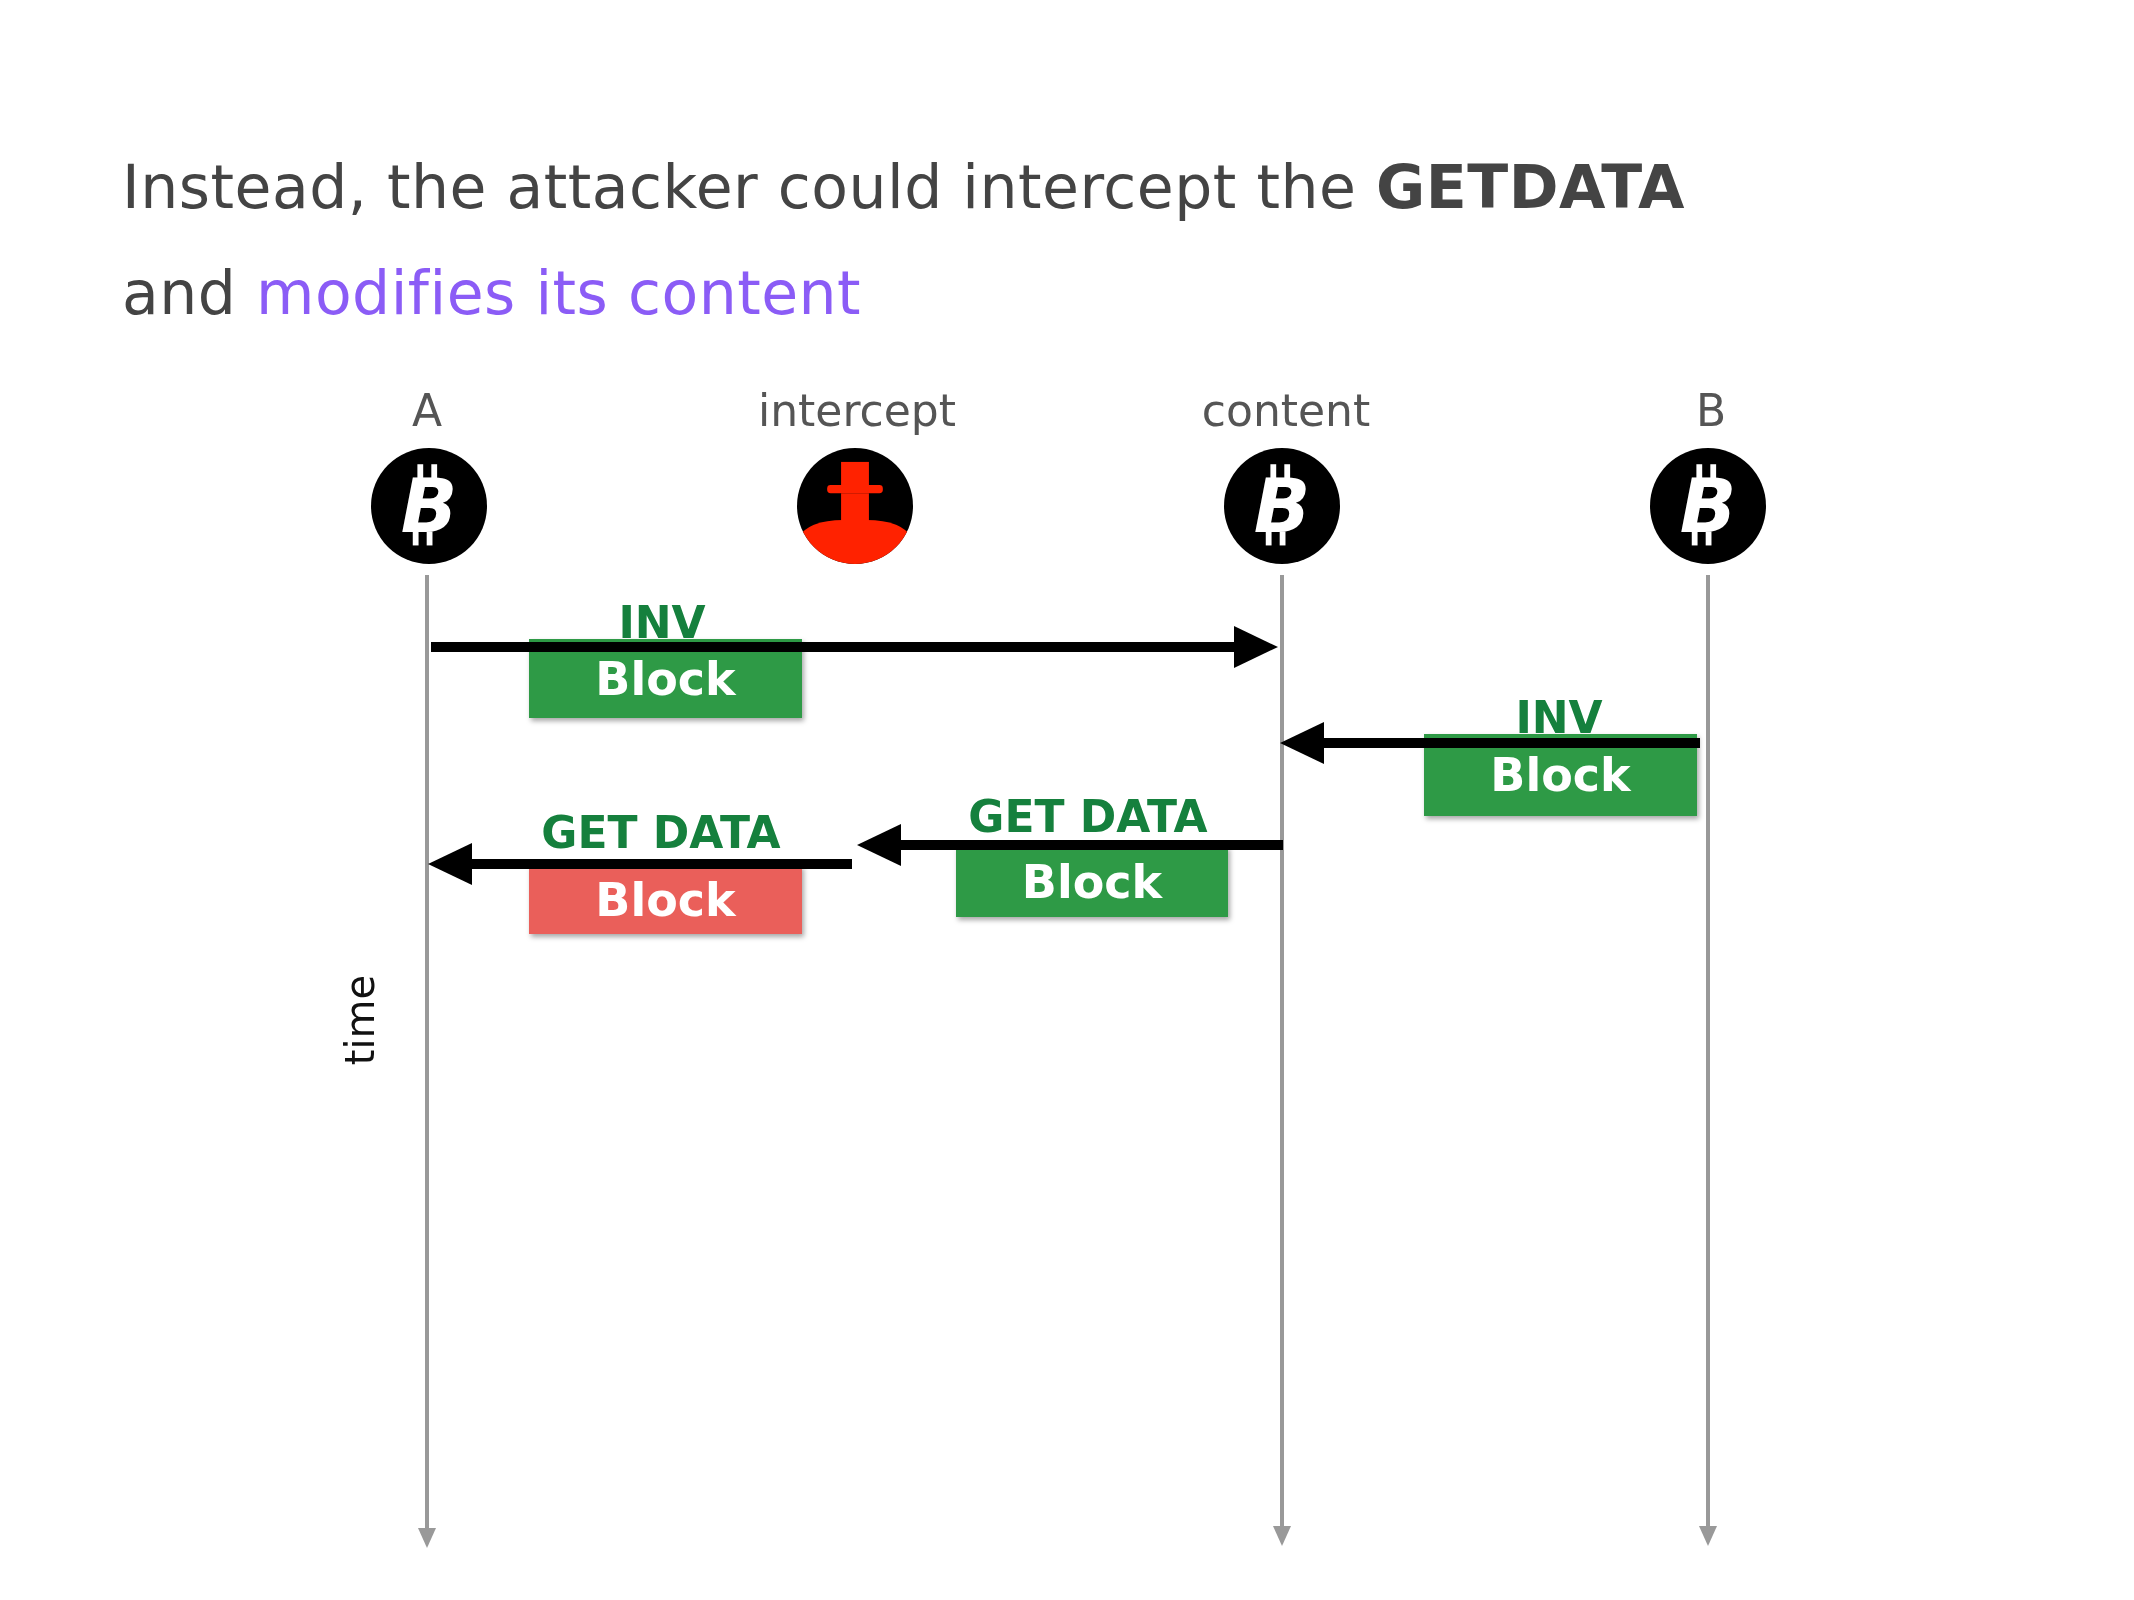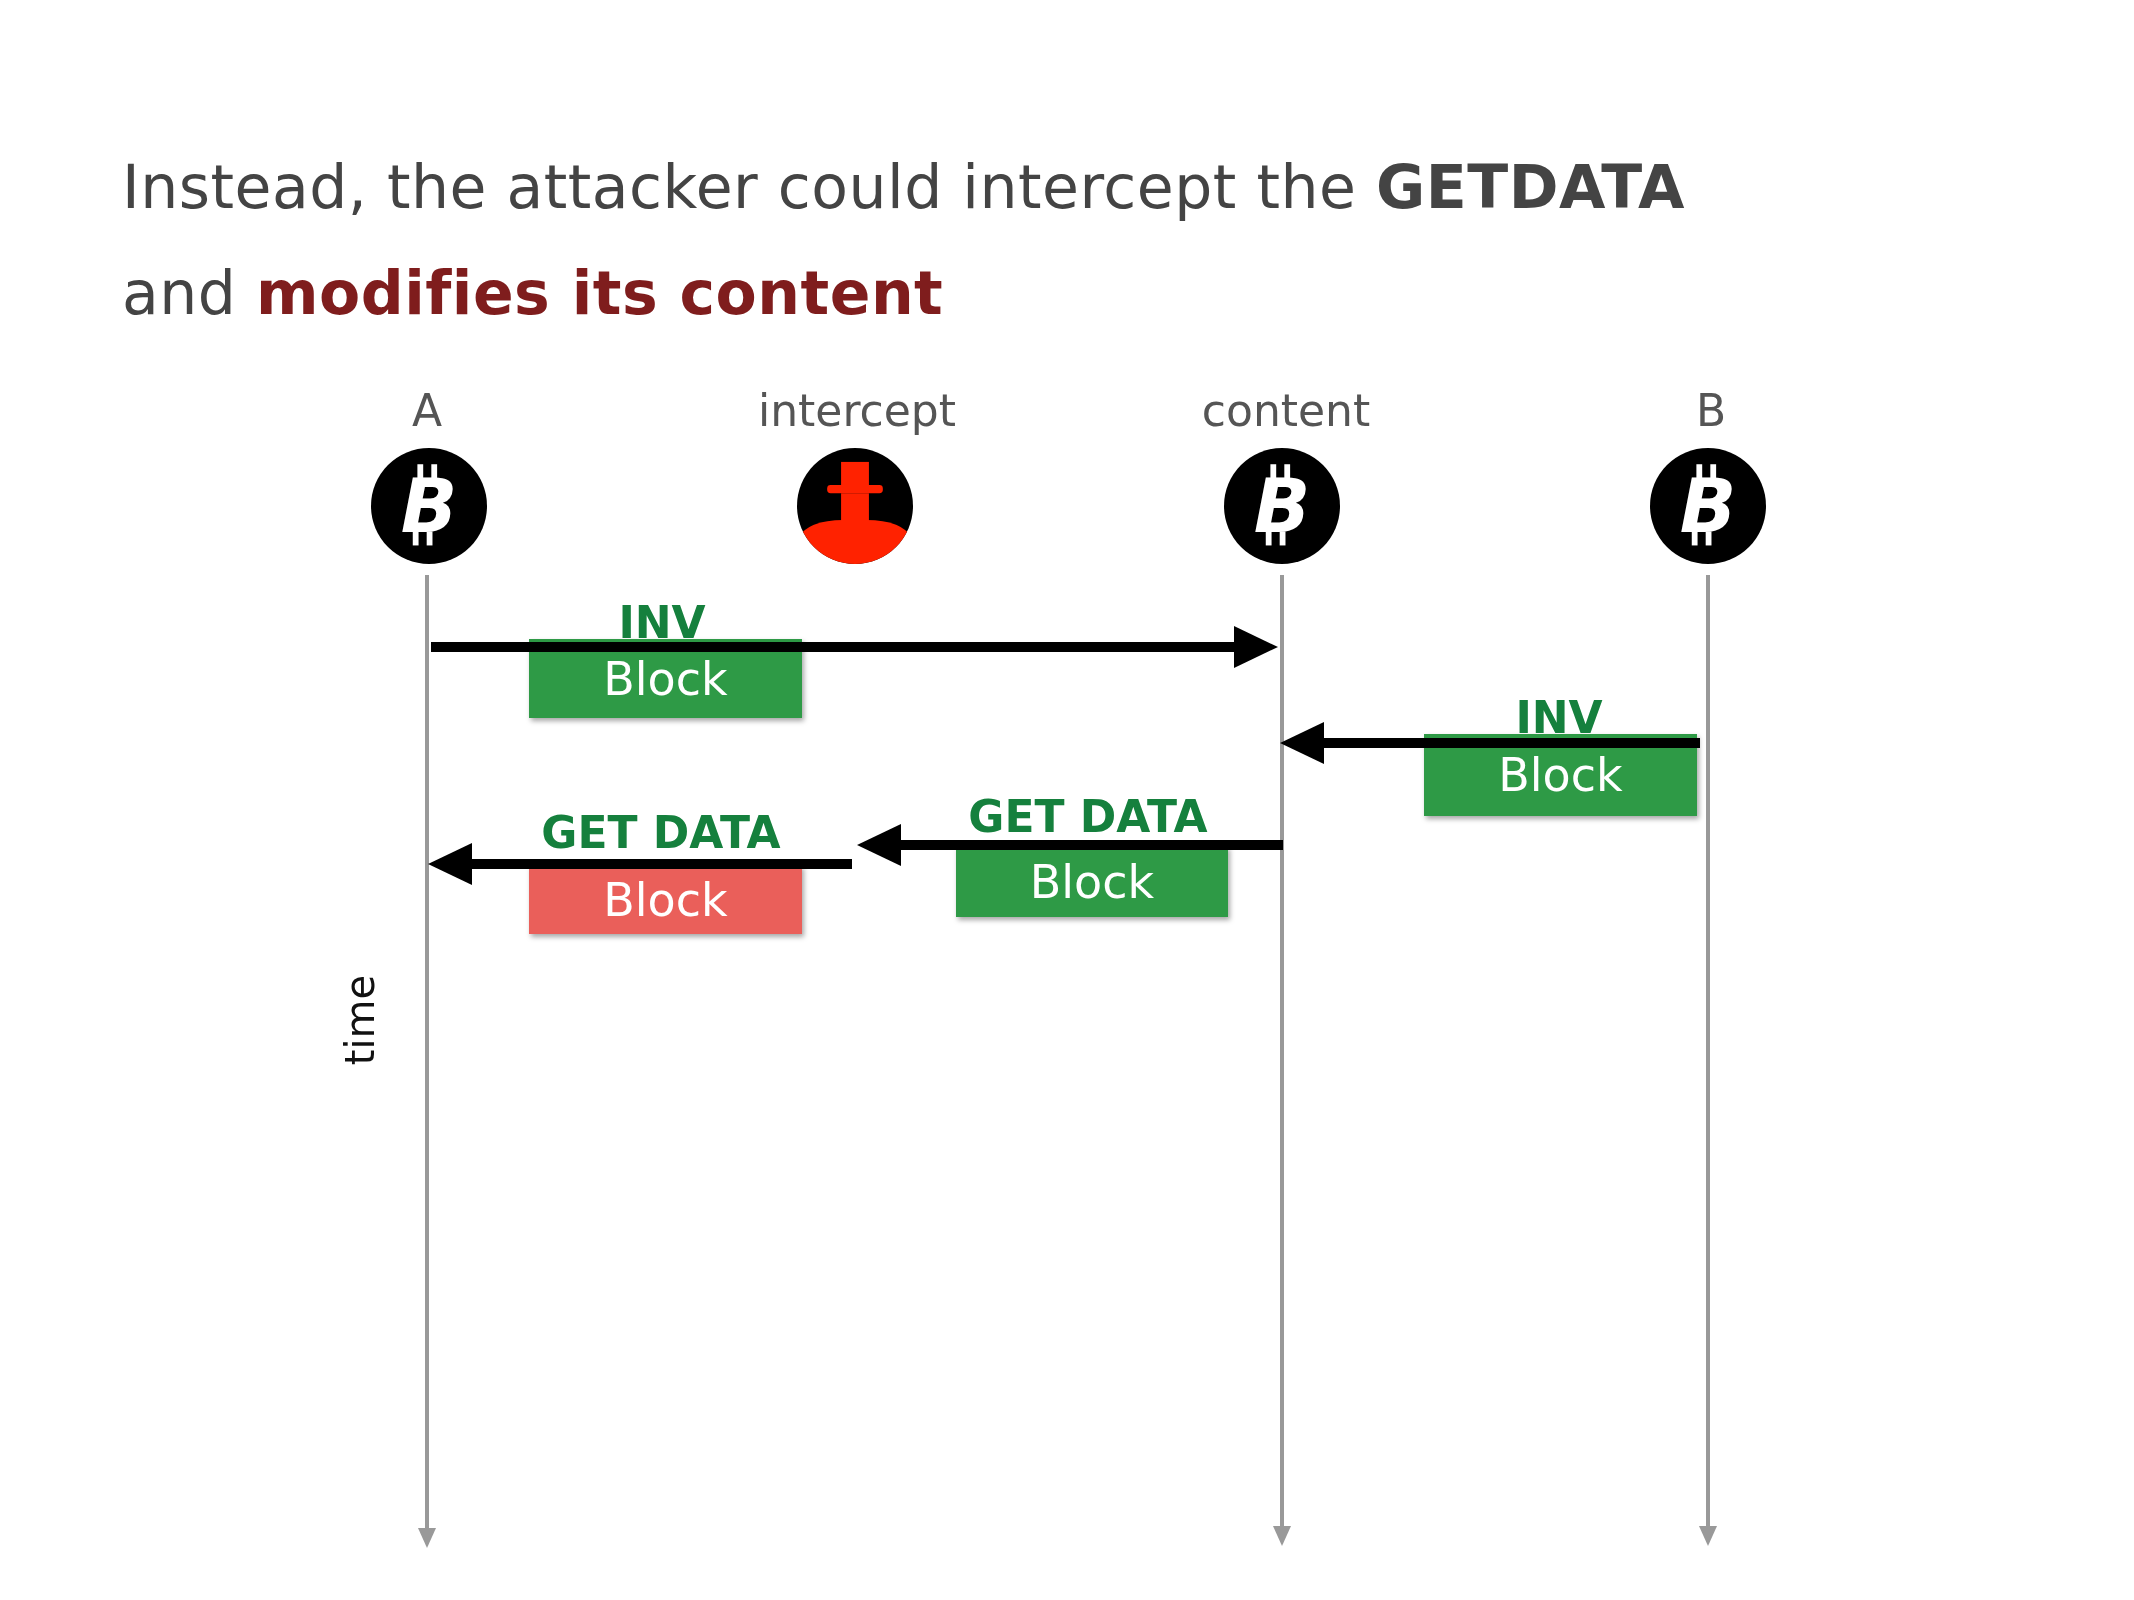--- a/index.html
+++ b/index.html
@@ -1,27 +1,27 @@
 <!DOCTYPE html>
 <html><head>
 <meta charset="utf-8">
 <style>
   html,body{margin:0;padding:0;background:#ffffff;}
   #stage{position:relative;width:1844px;height:1600px;background:#fff;overflow:hidden;font-family:"DejaVu Sans",sans-serif;}
   .title{position:absolute;left:122px;font-size:60px;color:#444444;white-space:nowrap;letter-spacing:0.5px;}
   .title b{font-weight:bold;}
-  .title .hl{color:#7f1d1d;font-weight:bold;}
+  .title .hl{color:#8b5cf6;}
   #t1{top:152px;}
   #t2{top:258px;}
   .node-label{position:absolute;top:385px;font-size:44px;color:#555555;transform:translateX(-50%);white-space:nowrap;}
   .icon{position:absolute;top:448px;width:116px;height:116px;margin-left:-58px;border-radius:50%;background:#000;}
   .icon svg{width:100%;height:100%;display:block;}
   #diagram{position:absolute;left:0;top:0;width:2134px;height:1600px;}
   .msg-label{position:absolute;transform:translate(-50%,-50%);font-size:44px;font-weight:bold;color:#15803d;white-space:nowrap;}
-  .block{position:absolute;color:#fff;font-size:46px;font-weight:normal;display:flex;align-items:center;justify-content:center;box-shadow:2px 3px 5px rgba(0,0,0,0.35);}
+  .block{position:absolute;color:#fff;font-size:46px;font-weight:bold;display:flex;align-items:center;justify-content:center;box-shadow:2px 3px 5px rgba(0,0,0,0.35);}
   .block.ok{background:#2e9a46;}
   .block.bad{background:#ea5f5a;}
   .time{position:absolute;left:360px;top:1020px;transform:translate(-50%,-50%) rotate(-90deg);font-size:40px;color:#111;}
 </style>
 </head>
 <body>
 
 <div id="stage">
   <div id="t1" class="title"><span>Instead, the attacker could intercept the </span><b>GETDATA</b></div>
   <div id="t2" class="title"><span>and </span><span class="hl">modifies its content</span></div>

